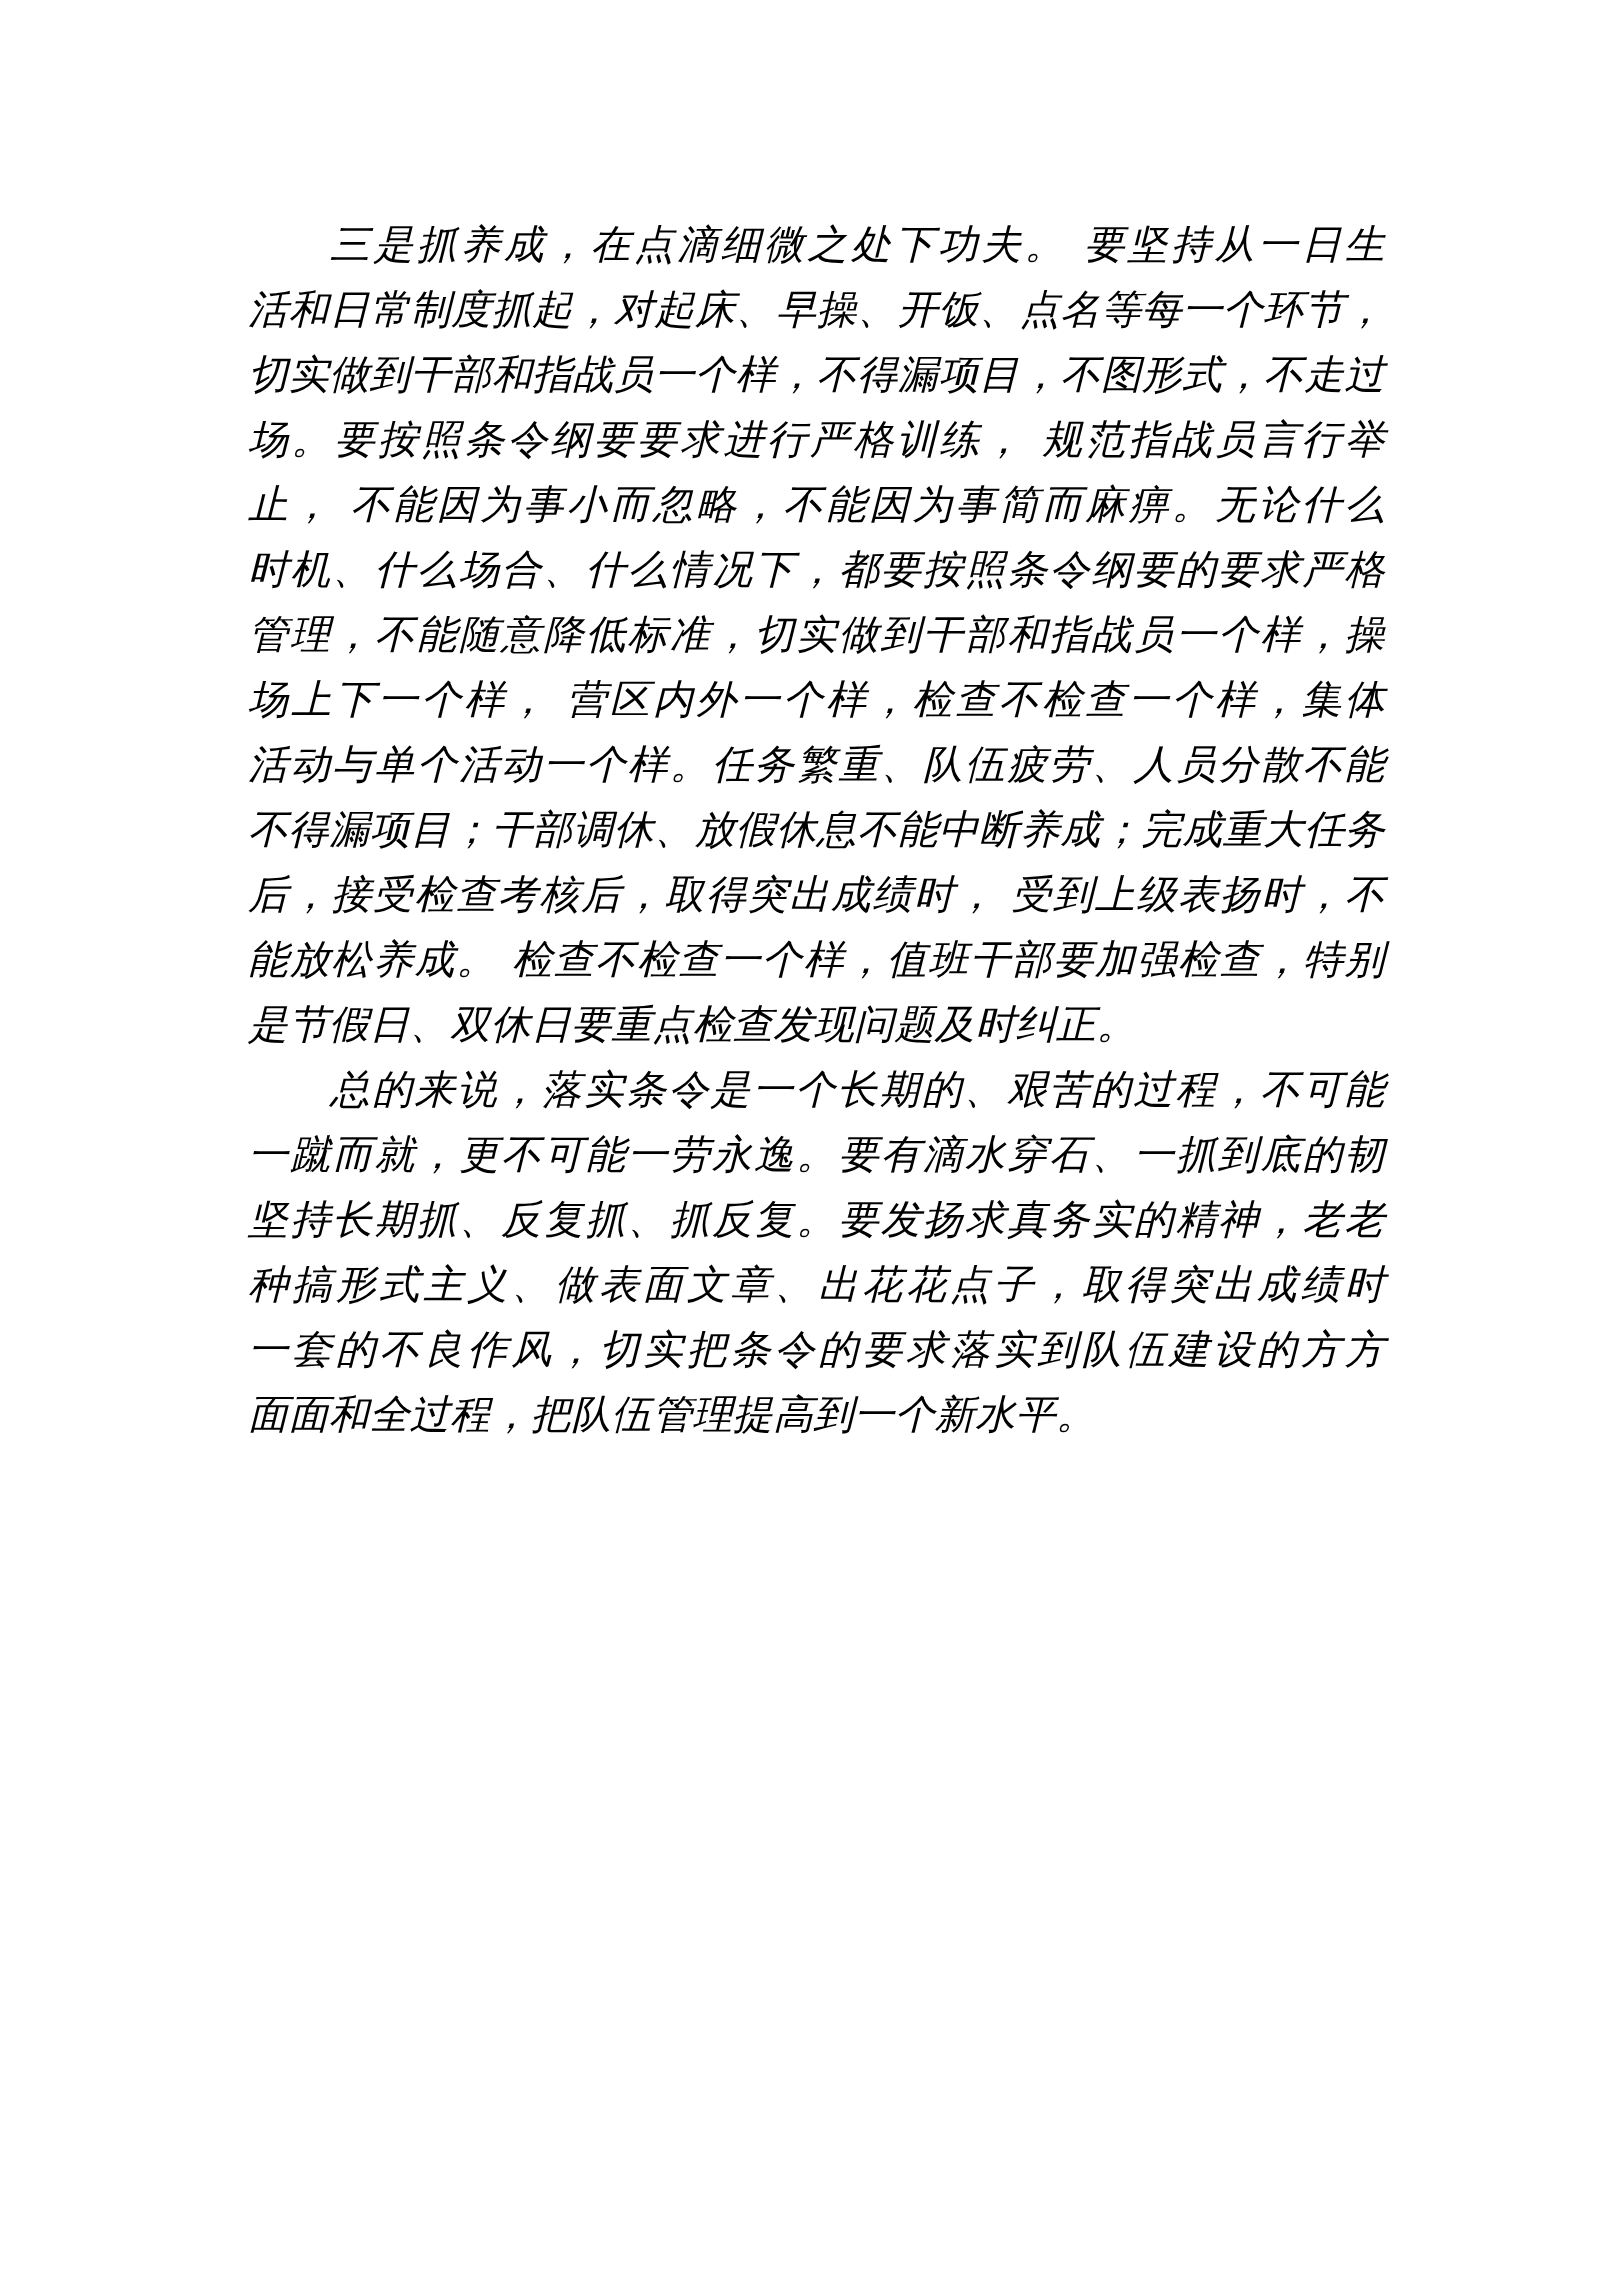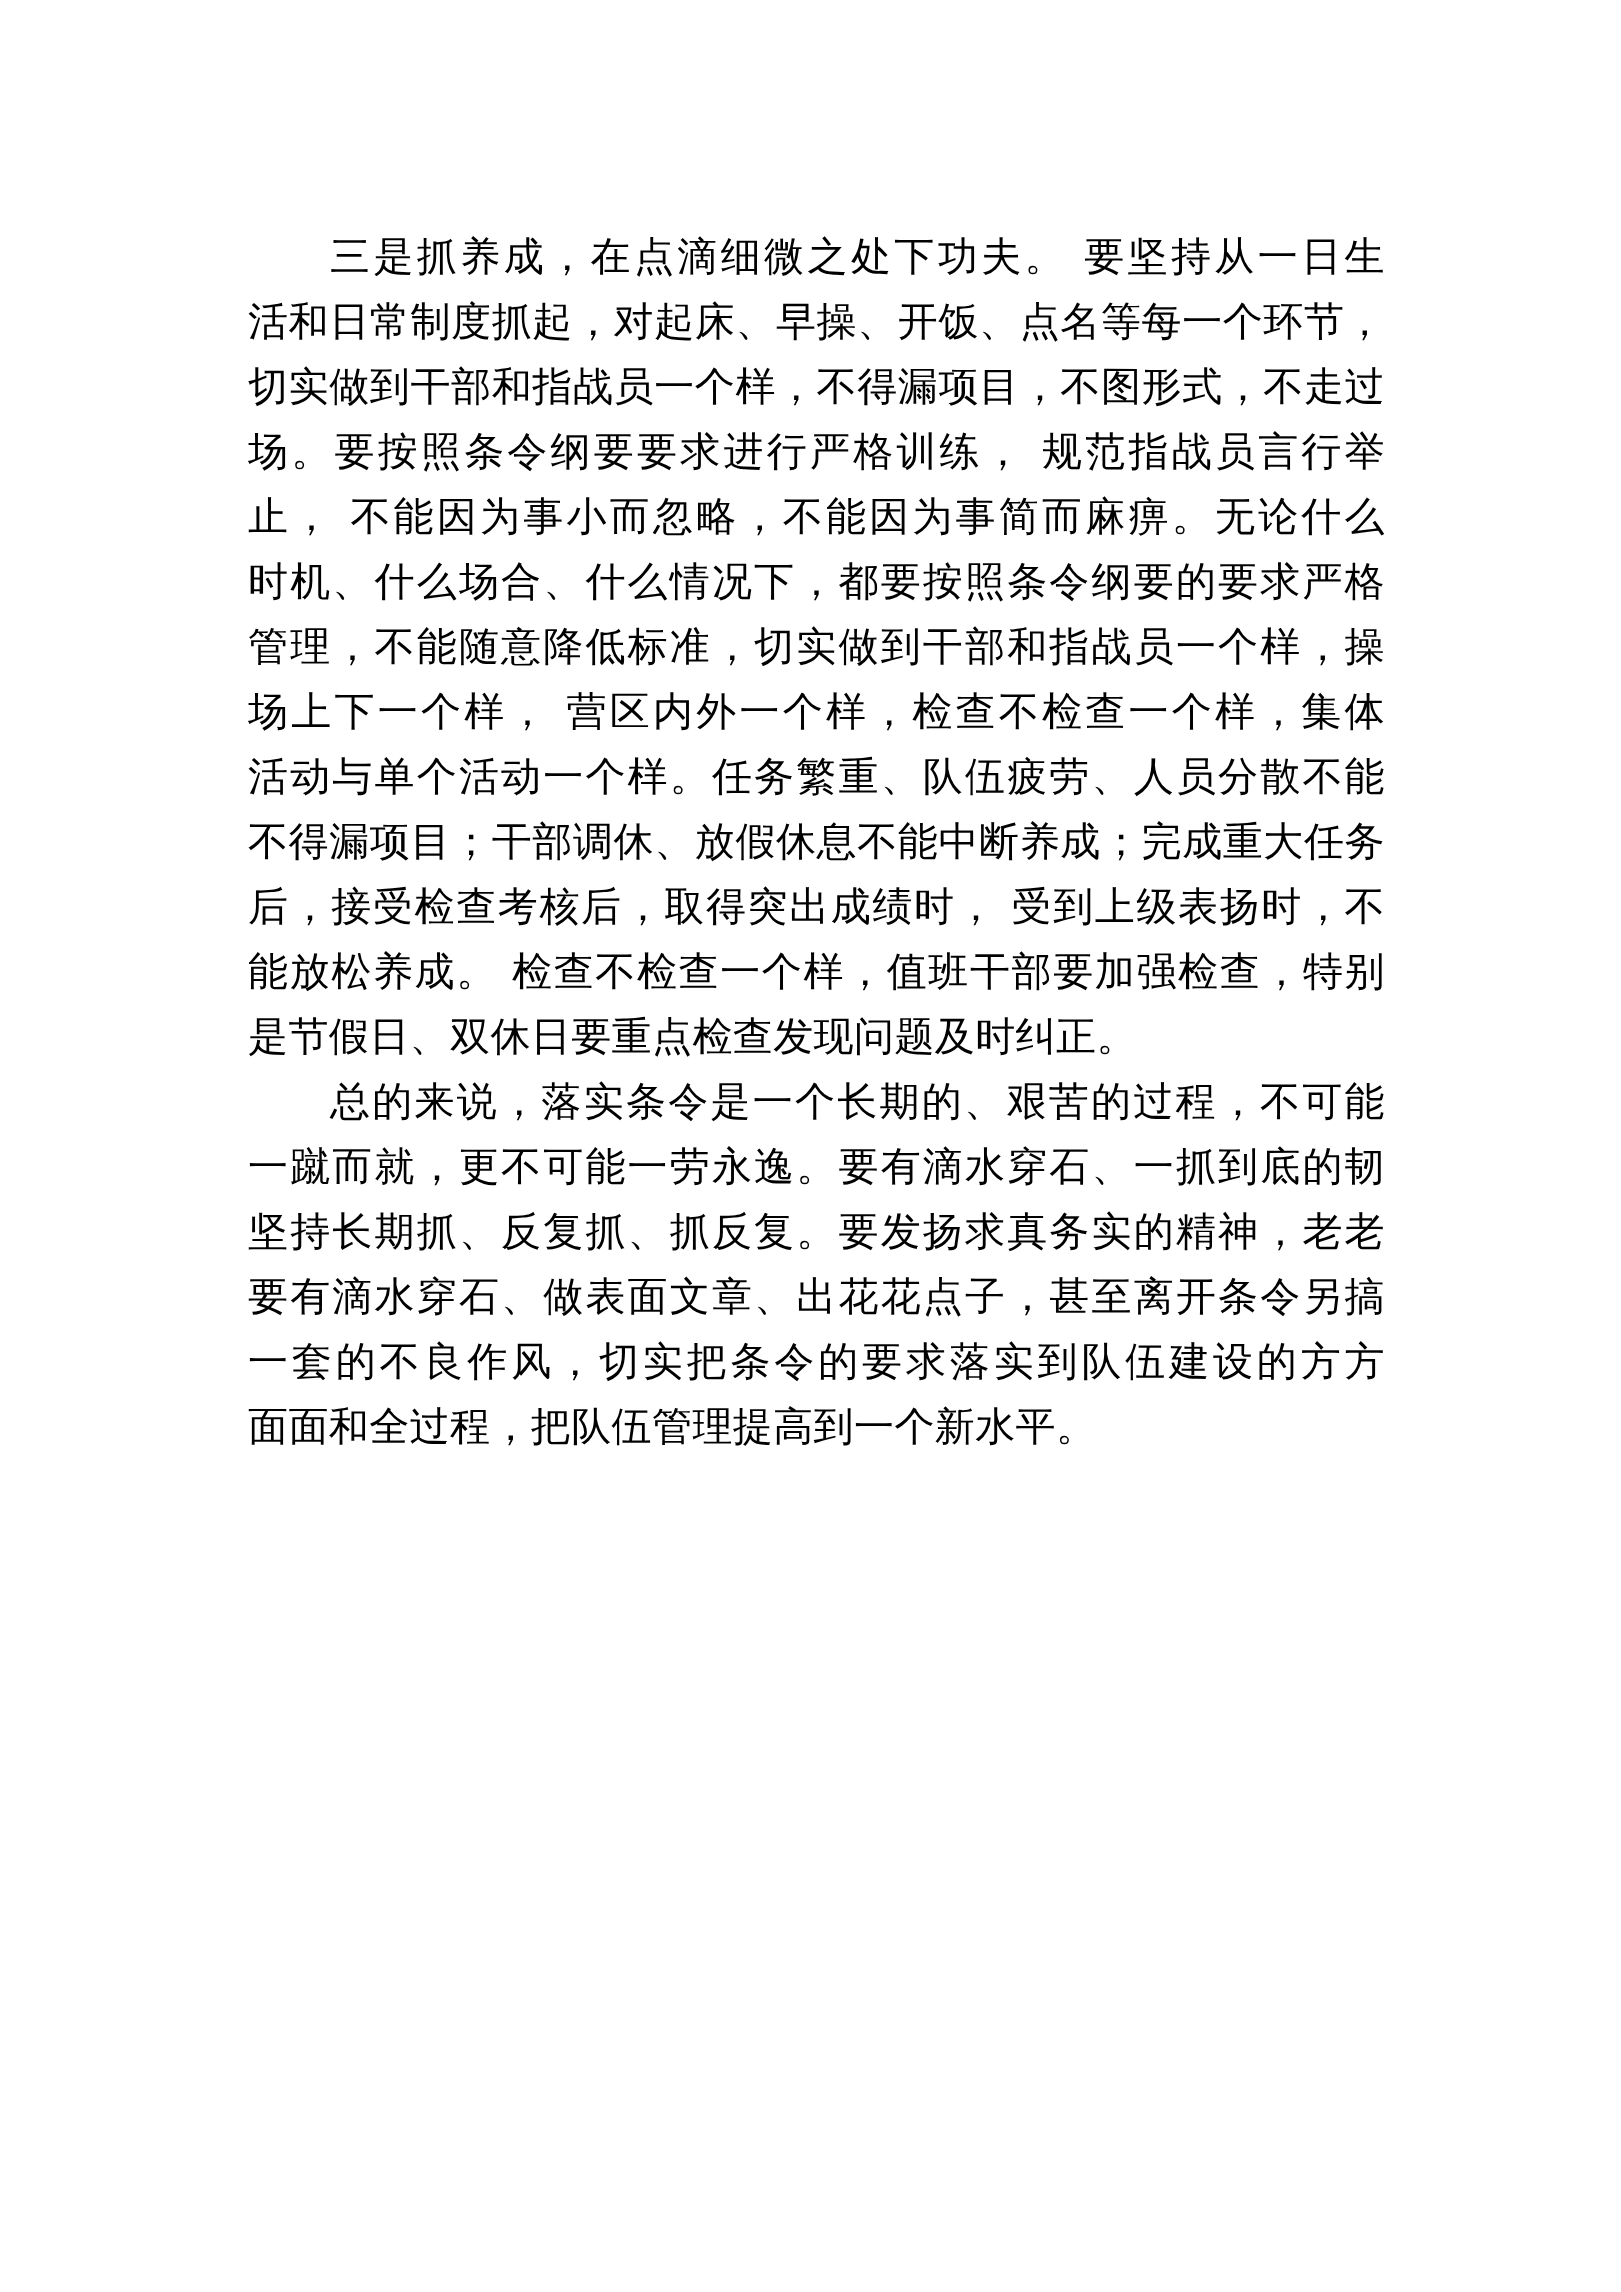--- a/index.html
+++ b/index.html
@@ -19,22 +19,23 @@
       position: absolute;
       left: 0;
       top: 0;
       width: 1621px;
       height: 2293px;
       background: #ffffff;
     }
     .body-text {
       position: absolute;
       left: 248px;
-      top: 224px;
+      top: 212px;
       width: 1137px;
+      font-style: italic;
     }
     .line {
       height: 65px;
       line-height: 65px;
       font-size: 40px;
       white-space: nowrap;
       letter-spacing: 0.4px;
       text-align: justify;
       text-align-last: justify;
     }
@@ -69,20 +70,20 @@
       <div class="line">能放松养成。 检查不检查一个样，值班干部要加强检查，特别</div>
       <div class="line last">是节假日、双休日要重点检查发现问题及时纠正。</div>
     </div>
 
     <div class="para-gap"></div>
 
     <div class="paragraph">
       <div class="line indent">总的来说，落实条令是一个长期的、艰苦的过程，不可能</div>
       <div class="line">一蹴而就，更不可能一劳永逸。要有滴水穿石、一抓到底的韧</div>
       <div class="line">坚持长期抓、反复抓、抓反复。要发扬求真务实的精神，老老</div>
-      <div class="line">要有滴水穿石、做表面文章、出花花点子，甚至离开条令另搞</div>
+      <div class="line">种搞形式主义、做表面文章、出花花点子，取得突出成绩时</div>
       <div class="line">一套的不良作风，切实把条令的要求落实到队伍建设的方方</div>
       <div class="line last">面面和全过程，把队伍管理提高到一个新水平。</div>
     </div>
 
   </div>
 </div>
 
 
 </body></html>

